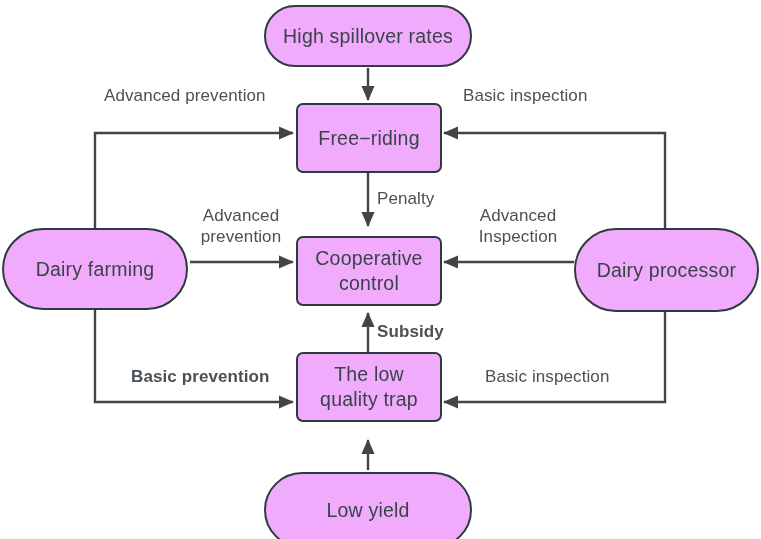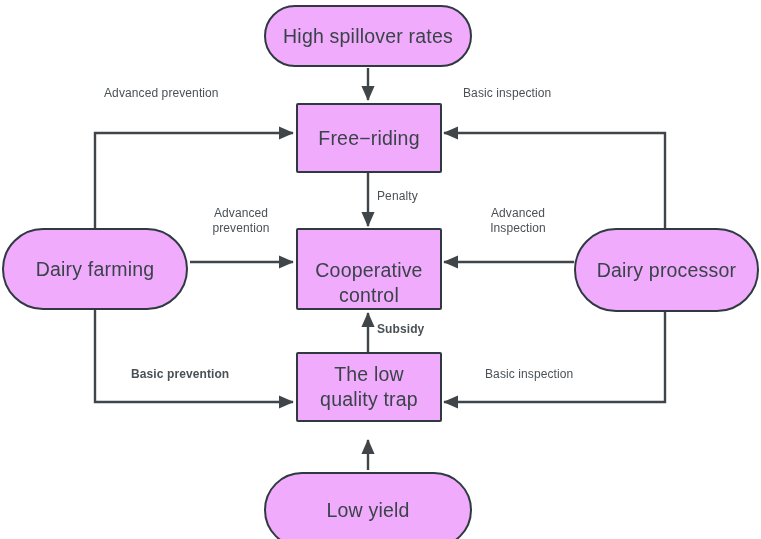--- a/index.html
+++ b/index.html
@@ -30,26 +30,26 @@
     color: #3a4348;
     display: flex;
     align-items: center;
     justify-content: center;
     text-align: center;
     line-height: 1.28;
     font-size: 19.5px;
     letter-spacing: 0.2px;
     z-index: 3;
   }
-  .node.rect { border-radius: 2px; }
+  .node.rect { border-radius: 7px; }
   .node.pill { border-radius: 999px; }
   .edge-label {
     position: absolute;
     color: #4a5156;
-    font-size: 12px;
+    font-size: 17px;
     line-height: 1.22;
     white-space: pre;
     text-align: center;
     z-index: 4;
     letter-spacing: 0.1px;
   }
 </style>
 </head>
 <body>
 
@@ -90,21 +90,21 @@
   </div>
 
   <div class="node rect" style="left:296px; top:103px; width:146px; height:70px;">
     <span>Free−riding</span>
   </div>
 
   <div class="node pill" style="left:2px; top:228px; width:186px; height:82px;">
     <span>Dairy farming</span>
   </div>
 
-  <div class="node rect" style="left:296px; top:228px; width:146px; height:82px; white-space:pre-line;align-items:flex-end;">
+  <div class="node rect" style="left:296px; top:236px; width:146px; height:70px; white-space:pre-line;">
     <span style="white-space:pre-line;">Cooperative
 control</span>
   </div>
 
   <div class="node pill" style="left:574px; top:228px; width:185px; height:84px;">
     <span>Dairy processor</span>
   </div>
 
   <div class="node rect" style="left:296px; top:352px; width:146px; height:70px; white-space:pre-line;">
     <span style="white-space:pre-line;">The low

